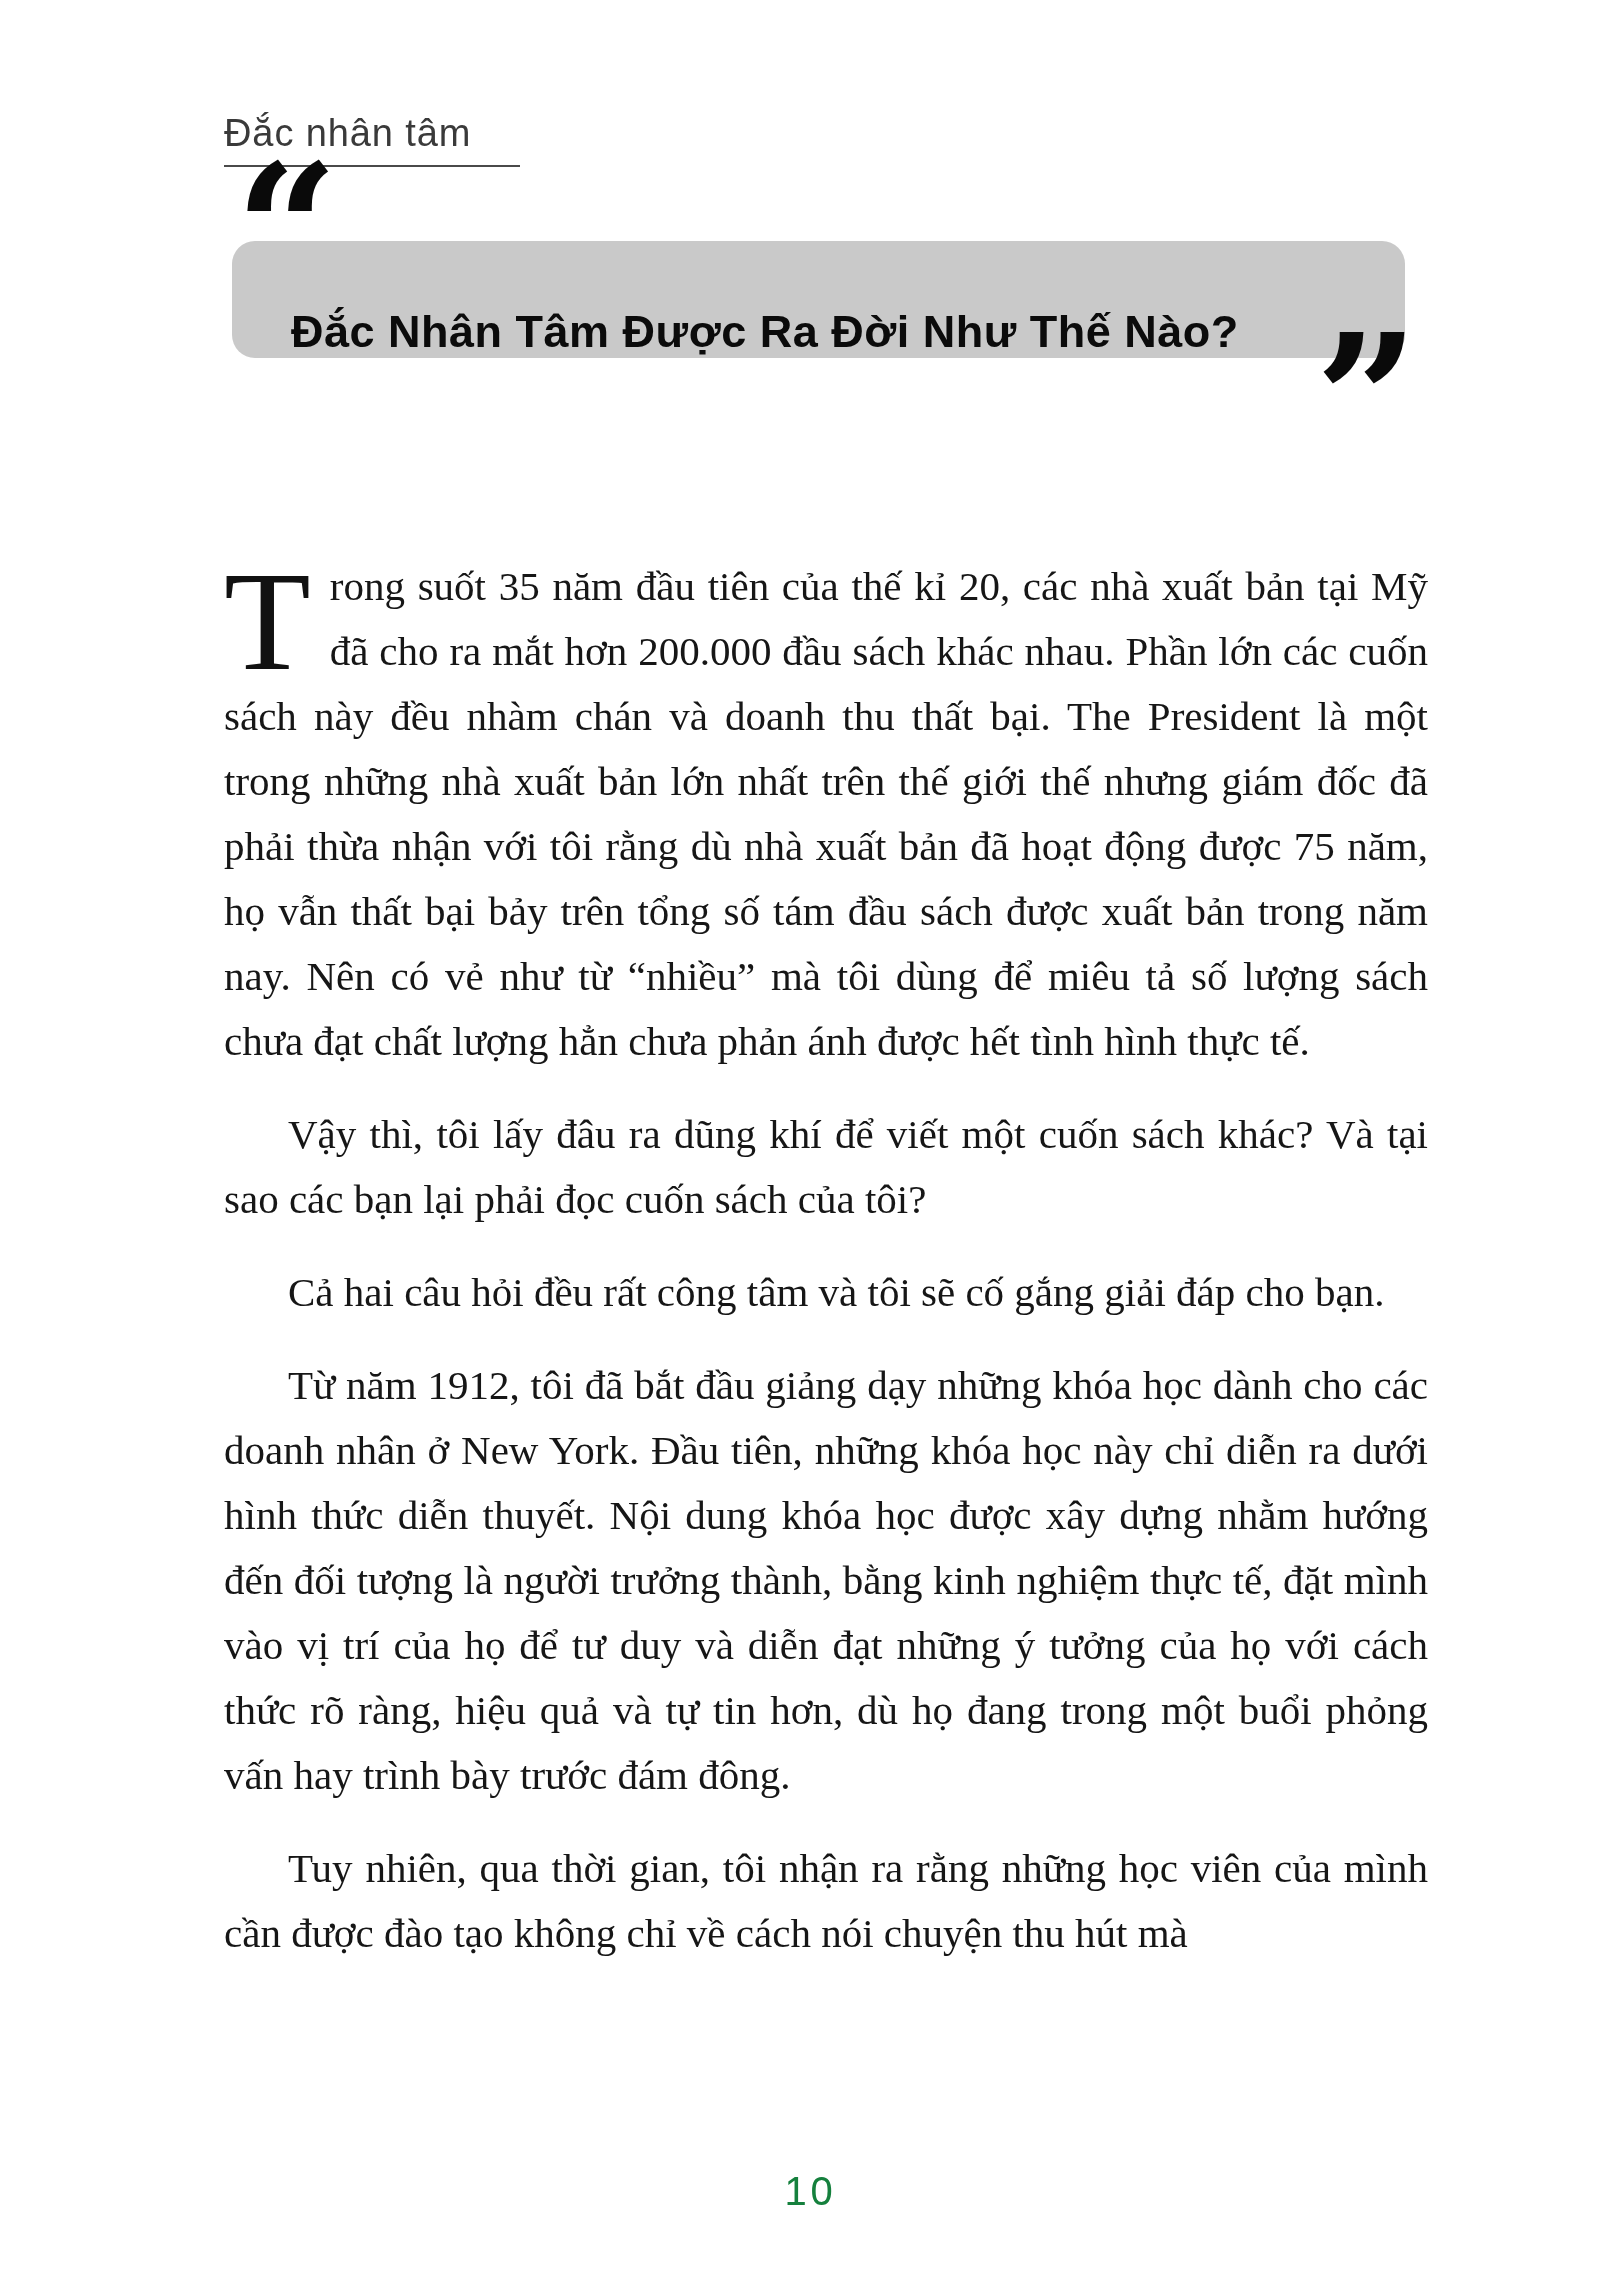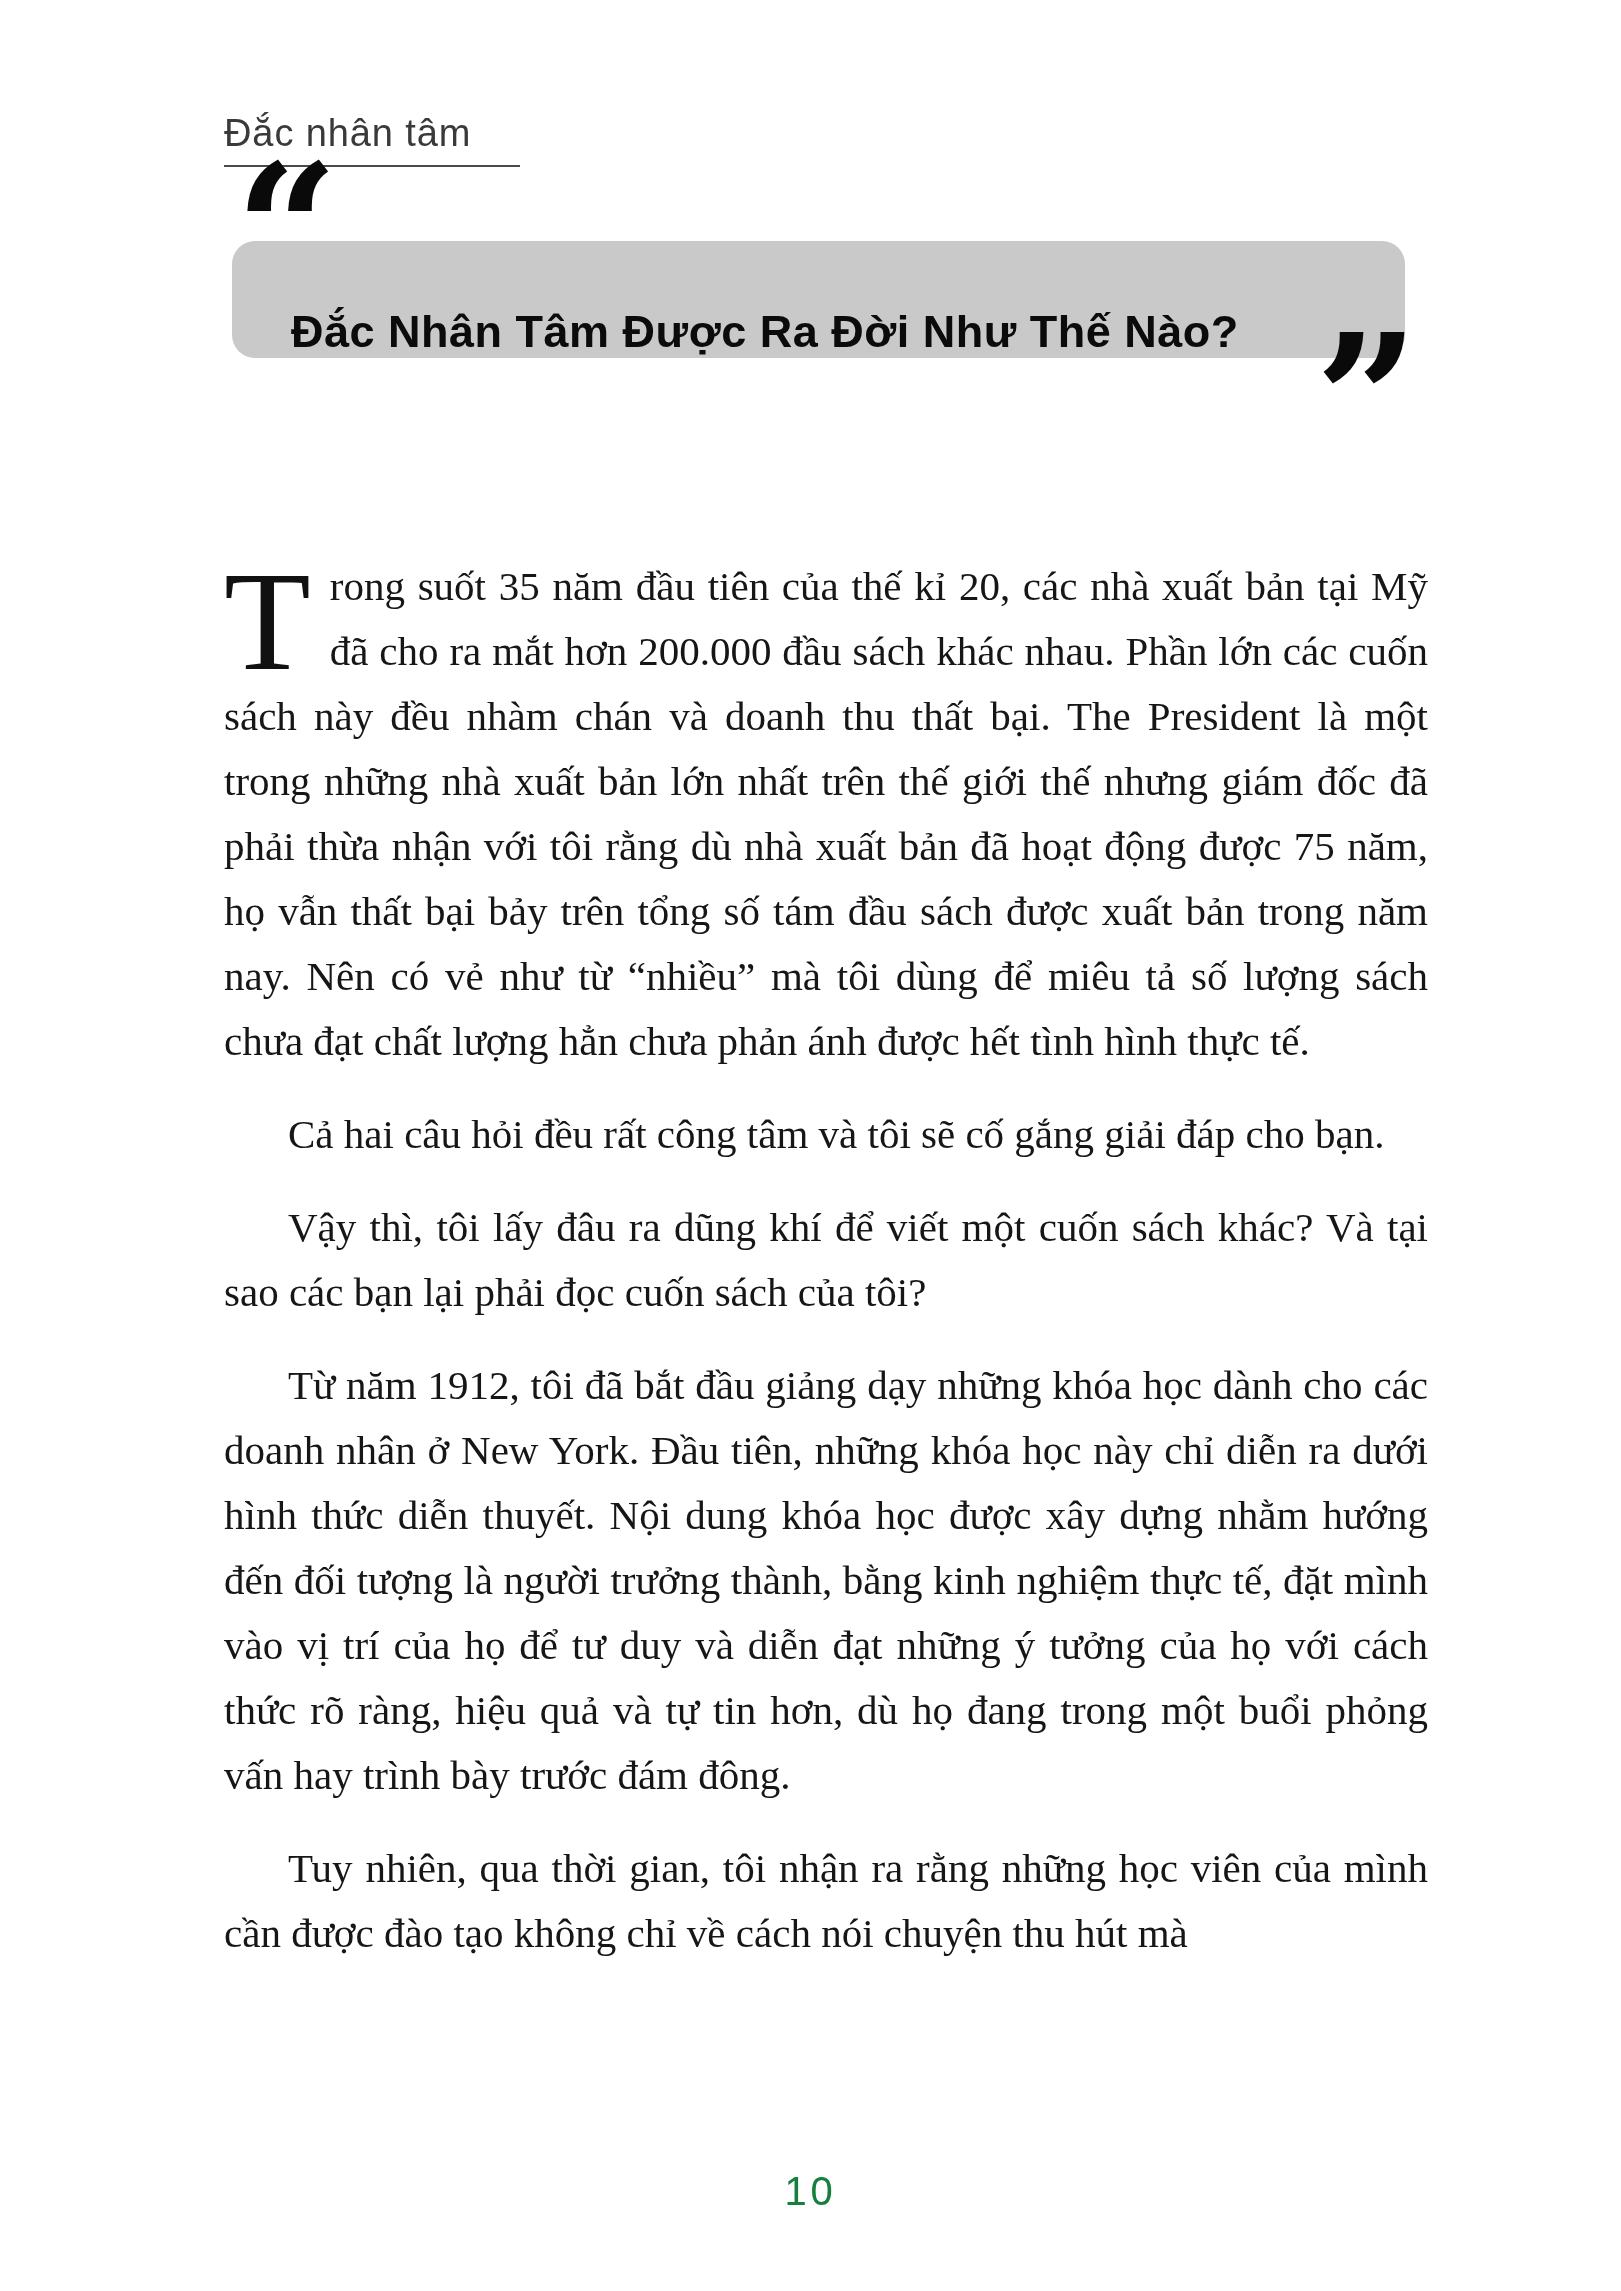--- a/index.html
+++ b/index.html
@@ -123,23 +123,23 @@
   <div class="title-box">
     <span class="title-text">Đắc Nhân Tâm Được Ra Đời Như Thế Nào?</span>
   </div>
 
   <span class="quote-mark quote-close">”</span>
 
   <div class="body-text">
 
     <p class="para"><span class="dropcap">T</span><span>rong suốt 35 năm đầu tiên của thế kỉ 20, các nhà xuất bản tại Mỹ đã cho ra mắt hơn 200.000 đầu sách khác nhau. Phần lớn các cuốn sách này đều nhàm chán và doanh thu thất bại. The President là một trong những nhà xuất bản lớn nhất trên thế giới thế nhưng giám đốc đã phải thừa nhận với tôi rằng dù nhà xuất bản đã hoạt động được 75 năm, họ vẫn thất bại bảy trên tổng số tám đầu sách được xuất bản trong năm nay. Nên có vẻ như từ “nhiều” mà tôi dùng để miêu tả số lượng sách chưa đạt chất lượng hẳn chưa phản ánh được hết tình hình thực tế.</span></p>
 
+    <p class="para indent">Vậy thì, tôi lấy đâu ra dũng khí để viết một cuốn sách khác? Và tại sao các bạn lại phải đọc cuốn sách của tôi?</p>
+
     <p class="para indent">Cả hai câu hỏi đều rất công tâm và tôi sẽ cố gắng giải đáp cho bạn.</p>
-
-    <p class="para indent">Vậy thì, tôi lấy đâu ra dũng khí để viết một cuốn sách khác? Và tại sao các bạn lại phải đọc cuốn sách của tôi?</p>
 
     <p class="para indent">Từ năm 1912, tôi đã bắt đầu giảng dạy những khóa học dành cho các doanh nhân ở New York. Đầu tiên, những khóa học này chỉ diễn ra dưới hình thức diễn thuyết. Nội dung khóa học được xây dựng nhằm hướng đến đối tượng là người trưởng thành, bằng kinh nghiệm thực tế, đặt mình vào vị trí của họ để tư duy và diễn đạt những ý tưởng của họ với cách thức rõ ràng, hiệu quả và tự tin hơn, dù họ đang trong một buổi phỏng vấn hay trình bày trước đám đông.</p>
 
     <p class="para indent">Tuy nhiên, qua thời gian, tôi nhận ra rằng những học viên của mình cần được đào tạo không chỉ về cách nói chuyện thu hút mà</p>
 
   </div>
 
   <div class="page-number">10</div>
 
 </div>

